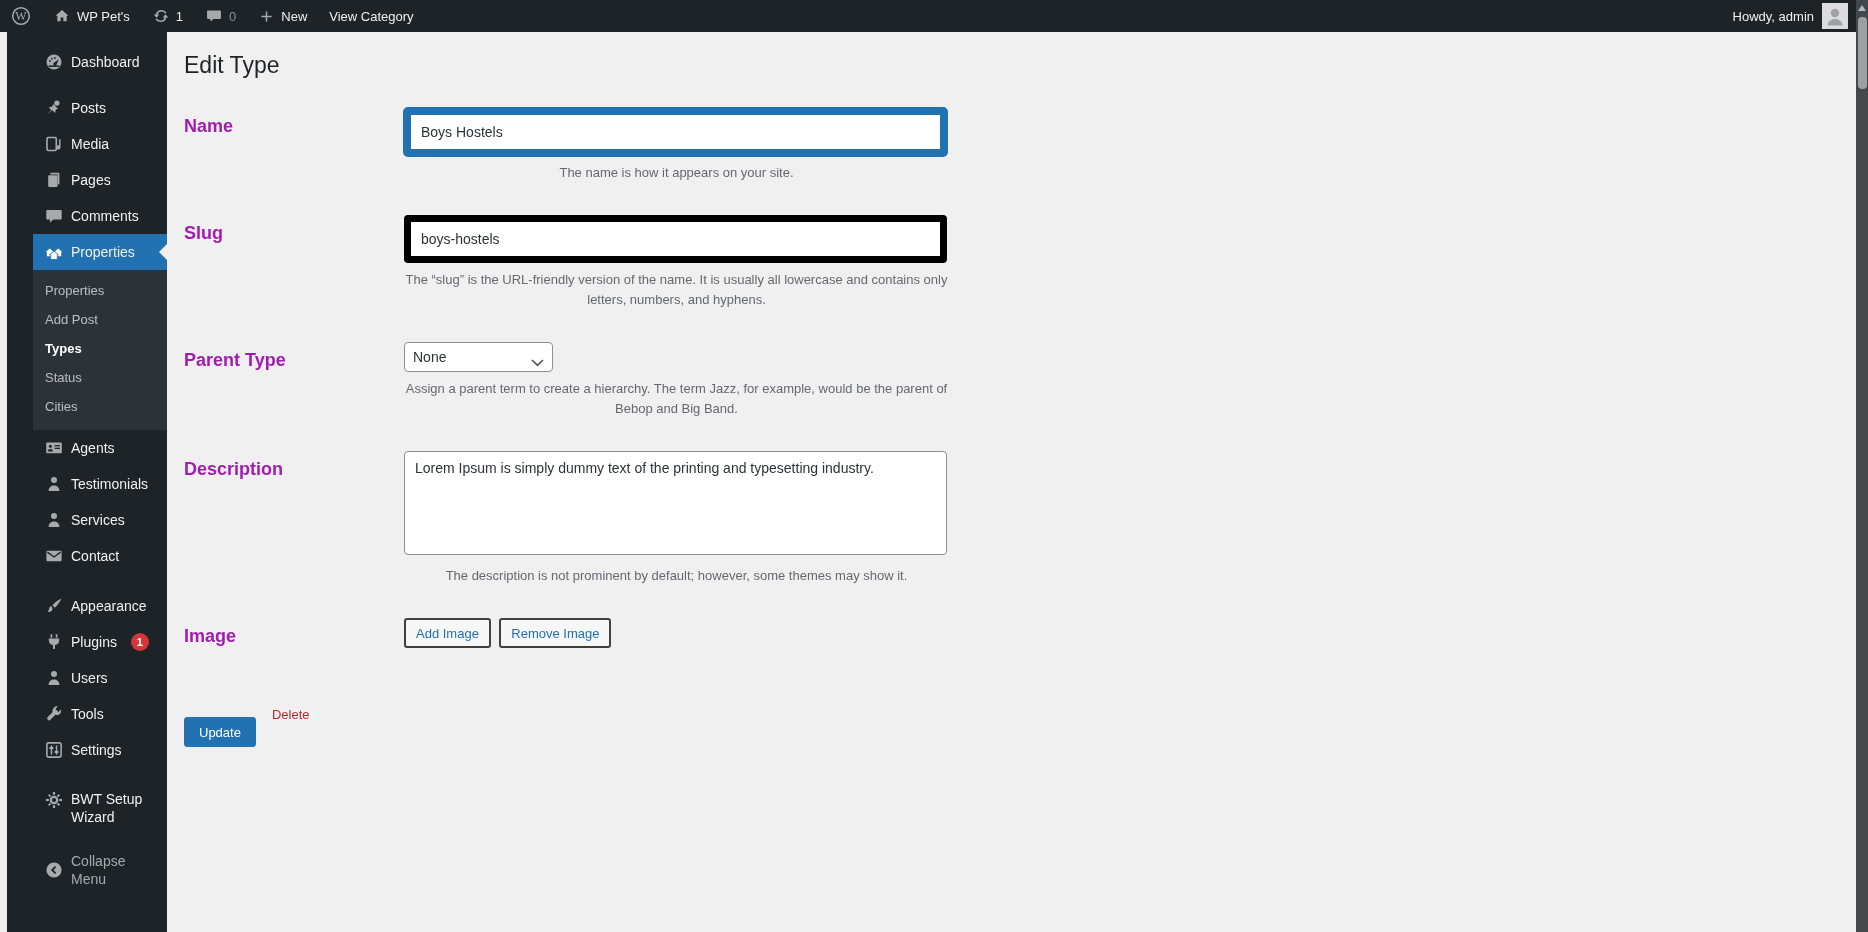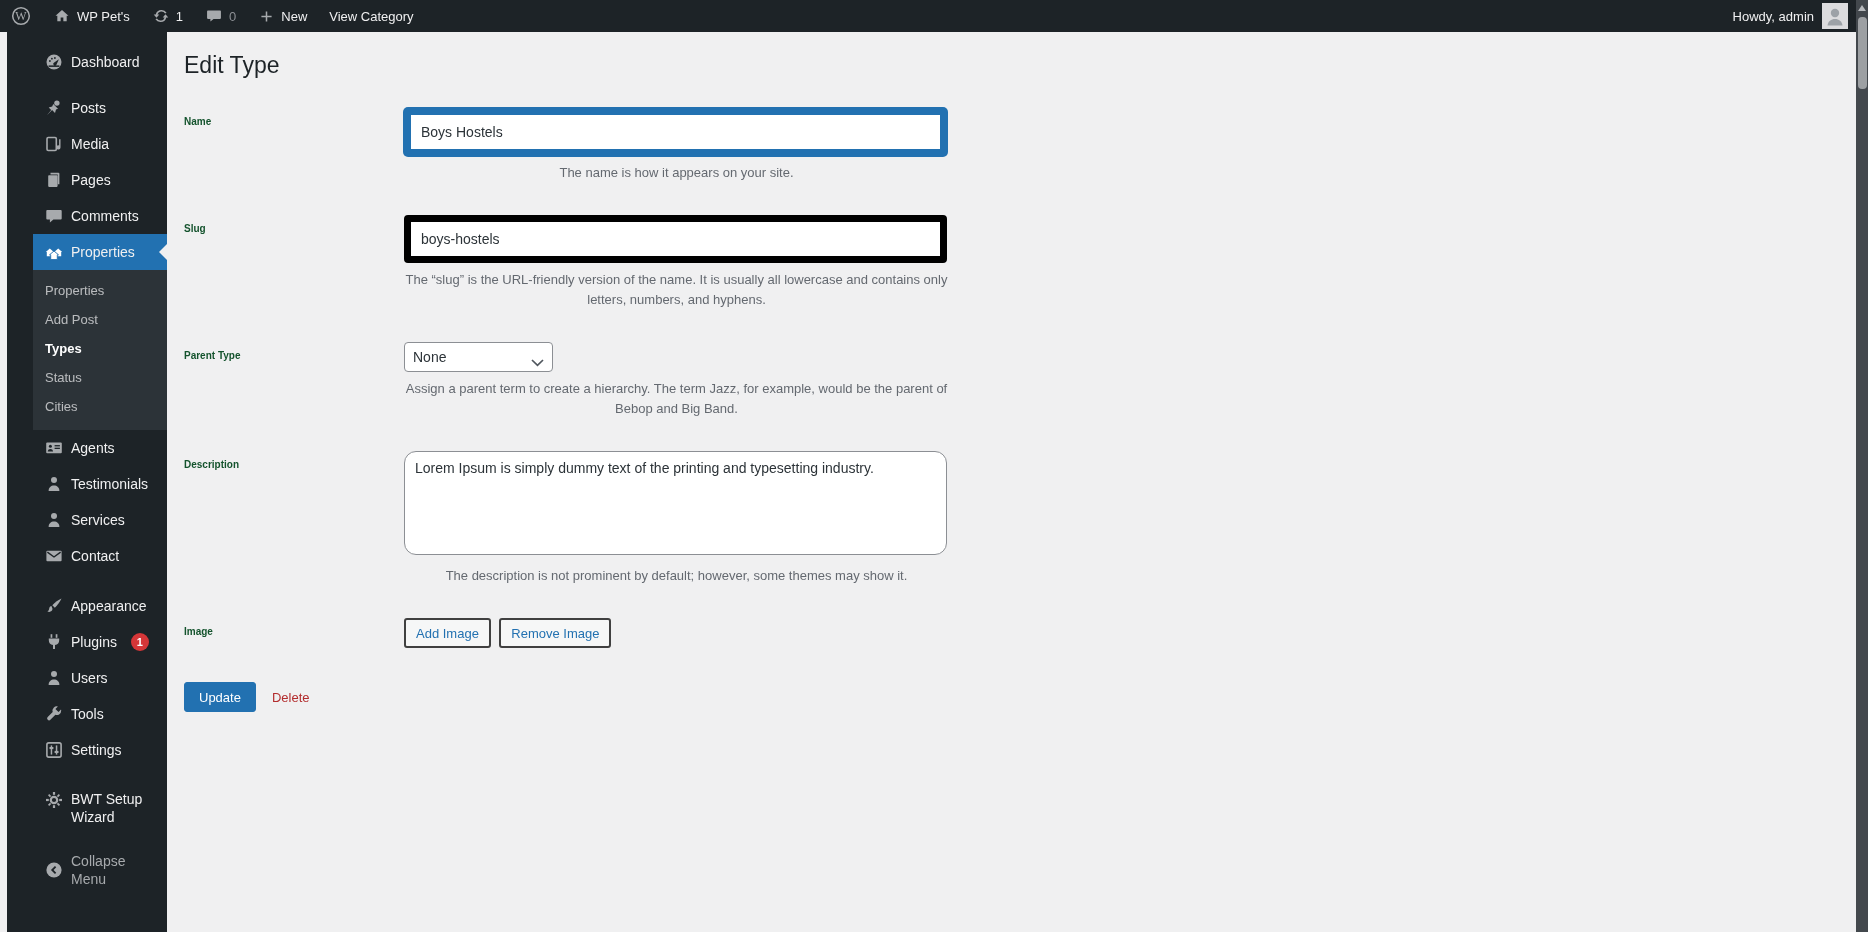--- a/index.html
+++ b/index.html
@@ -64,54 +64,55 @@
     cursor:pointer; line-height:18px;
   }
   .submenu-item.current { color:#fff; font-weight:700; }
   .collapse-item { color:#a7aaad; margin-top:10px; }
 
   
   .content { position:absolute; top:32px; left:160px; right:0; bottom:0; background:#f0f0f1; padding:10px 40px 0 24px; }
   h1.page-title { margin:0; padding:9px 0 4px; font-size:23px; font-weight:400; line-height:29px; color:#1d2327; }
   .edit-form { margin-top:24px; }
   .form-row { display:flex; margin-bottom:32px; }
-  .form-row .th { width:220px; flex:none; padding-top:8px; font-size:10px; font-weight:700; color:#14532d; }
+  .form-row .th { width:220px; flex:none; padding-top:8px; font-size:18px; font-weight:700; color:#a21caf; }
   .form-row .td { flex:1; }
   .text-input {
     width:543px; height:48px; padding:0 10px; font-size:14px; color:#2c3338;
     font-family:"Liberation Sans","DejaVu Sans",sans-serif;
     background:#fff; border:7px solid #000000; border-radius:4px; outline:none;
   }
   .text-input.focused { border-color:#2271b1; box-shadow:0 0 0 1px #2271b1; }
   .field-help { margin:7px 0 0; font-size:13px; line-height:20px; color:#646970; max-width:545px;text-align:center; }
   .select-wrap { position:relative; display:inline-block; }
   .parent-select {
     -webkit-appearance:none; appearance:none;
     width:149px; height:30px; padding:0 28px 0 8px; font-size:14px; color:#2c3338;
     font-family:"Liberation Sans","DejaVu Sans",sans-serif;
     background:#fff; border:1px solid #8c8f94; border-radius:4px; outline:none; cursor:pointer;
   }
   .select-chevron { position:absolute; right:9px; top:11px; pointer-events:none; }
   .desc-textarea {
     width:543px; height:104px; padding:6px 10px; font-size:14px; line-height:20px; color:#2c3338;
     font-family:"Liberation Sans","DejaVu Sans",sans-serif;
-    background:#fff; border:1px solid #8c8f94; border-radius:12px; outline:none; resize:none;
+    background:#fff; border:1px solid #8c8f94; border-radius:4px; outline:none; resize:none;
   }
   .button {
     display:inline-flex; align-items:center; height:30px; padding:0 10px; margin-right:4px;
     font-size:13px; border-radius:3px; cursor:pointer;
     background:#f6f7f7; border:2px solid #404040; color:#2271b1;
     font-family:"Liberation Sans","DejaVu Sans",sans-serif;
   }
   .submit-row { display:flex; align-items:center; margin-top:34px; }
   .button-primary {
     display:inline-flex; align-items:center; height:30px; padding:0 14px;
     font-size:13px; border-radius:3px; cursor:pointer;
     background:#2271b1; border:1px solid #2271b1; color:#fff;
     font-family:"Liberation Sans","DejaVu Sans",sans-serif;
+    margin-top:35px;
   }
   .delete-link { margin-left:16px; font-size:13px; color:#b32d2e; cursor:pointer; text-decoration:none; }
 </style>
 </head>
 <body>
 
 <div class="admin-bar">
   <div class="ab-left">
     <div class="ab-item">
       <span class="ab-icon">

